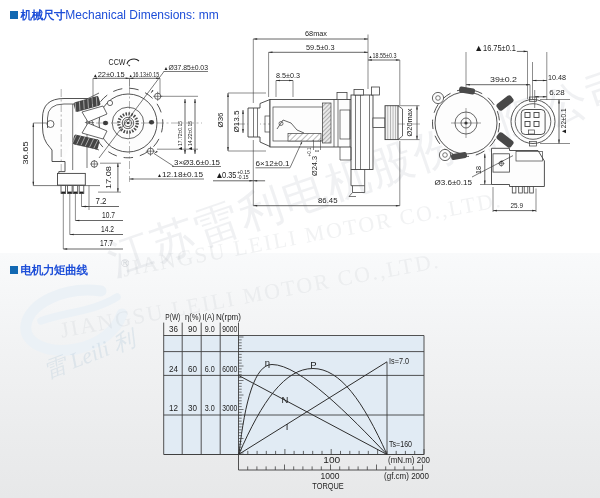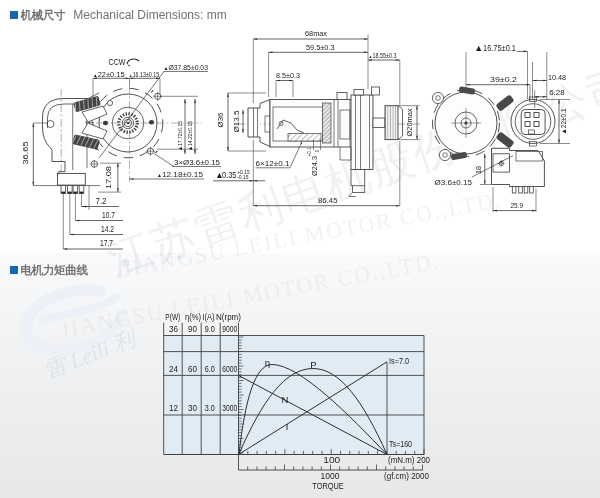--- a/index.html
+++ b/index.html
@@ -1,23 +1,23 @@
 <!DOCTYPE html>
 <html><head>
 <meta charset="utf-8">
 <style>
   html,body{margin:0;padding:0;}
   body{width:600px;height:498px;position:relative;overflow:hidden;background:#fff;
        font-family:"Liberation Sans",sans-serif;}
   .sec2bg{position:absolute;left:0;top:253px;width:600px;height:245px;
        background:linear-gradient(180deg,#f9fafb 0%,#f2f3f4 35%,#ebeced 75%,#e7e8e9 100%);}
-  .hdr{position:absolute;left:10px;display:flex;align-items:center;color:#737373;}
+  .hdr{position:absolute;left:10px;display:flex;align-items:center;color:#1d4ed8;}
   .hdr .sq{width:7.5px;height:7.5px;background:#1268b2;margin-right:3px;flex:0 0 auto;}
   .hdr .cn{font-weight:bold;font-size:11.5px;letter-spacing:-0.3px;}
-  .hdr .en{font-size:12px;margin-left:8px;}
+  .hdr .en{font-size:12px;margin-left:0;}
   .wm{position:absolute;pointer-events:none;white-space:nowrap;}
 </style>
 </head>
 <body>
 <div class="sec2bg"></div>
 <div class="wm" style="left:13px;top:284px;">
 <svg width="130" height="90">
   <path d="M 88,7 C 50,2 16,20 13,41 C 10,60 36,70 63,65 C 87,60 103,47 109,30" fill="none" stroke="#ebf1f6" stroke-width="11" stroke-linecap="round"></path>
   <path d="M 28,37 C 52,28 80,28 104,13" fill="none" stroke="#ebf1f6" stroke-width="7.5" stroke-linecap="round"></path>
 </svg>

